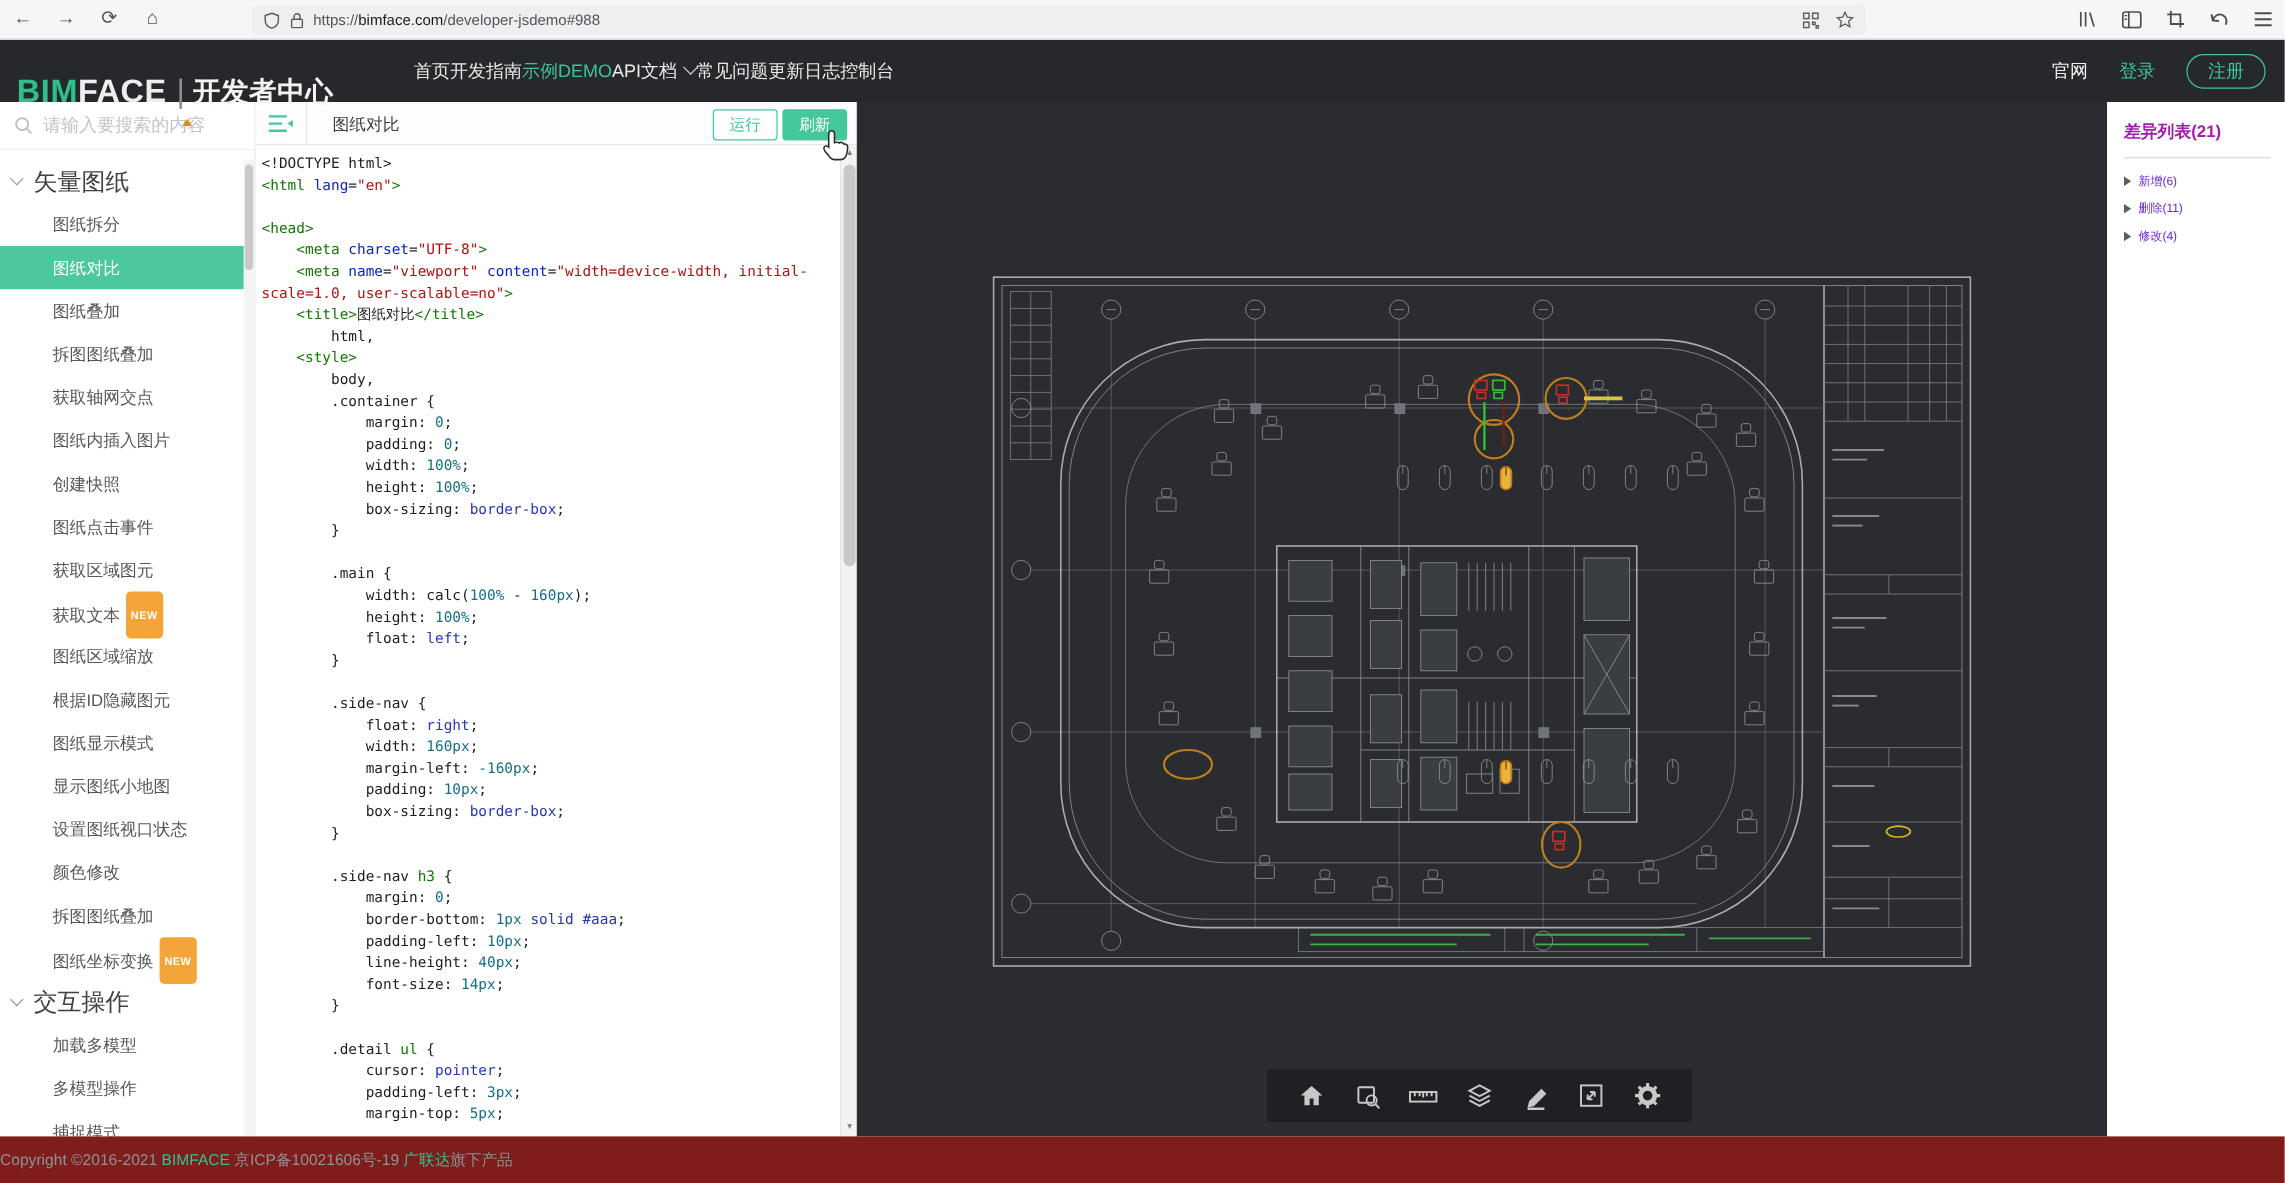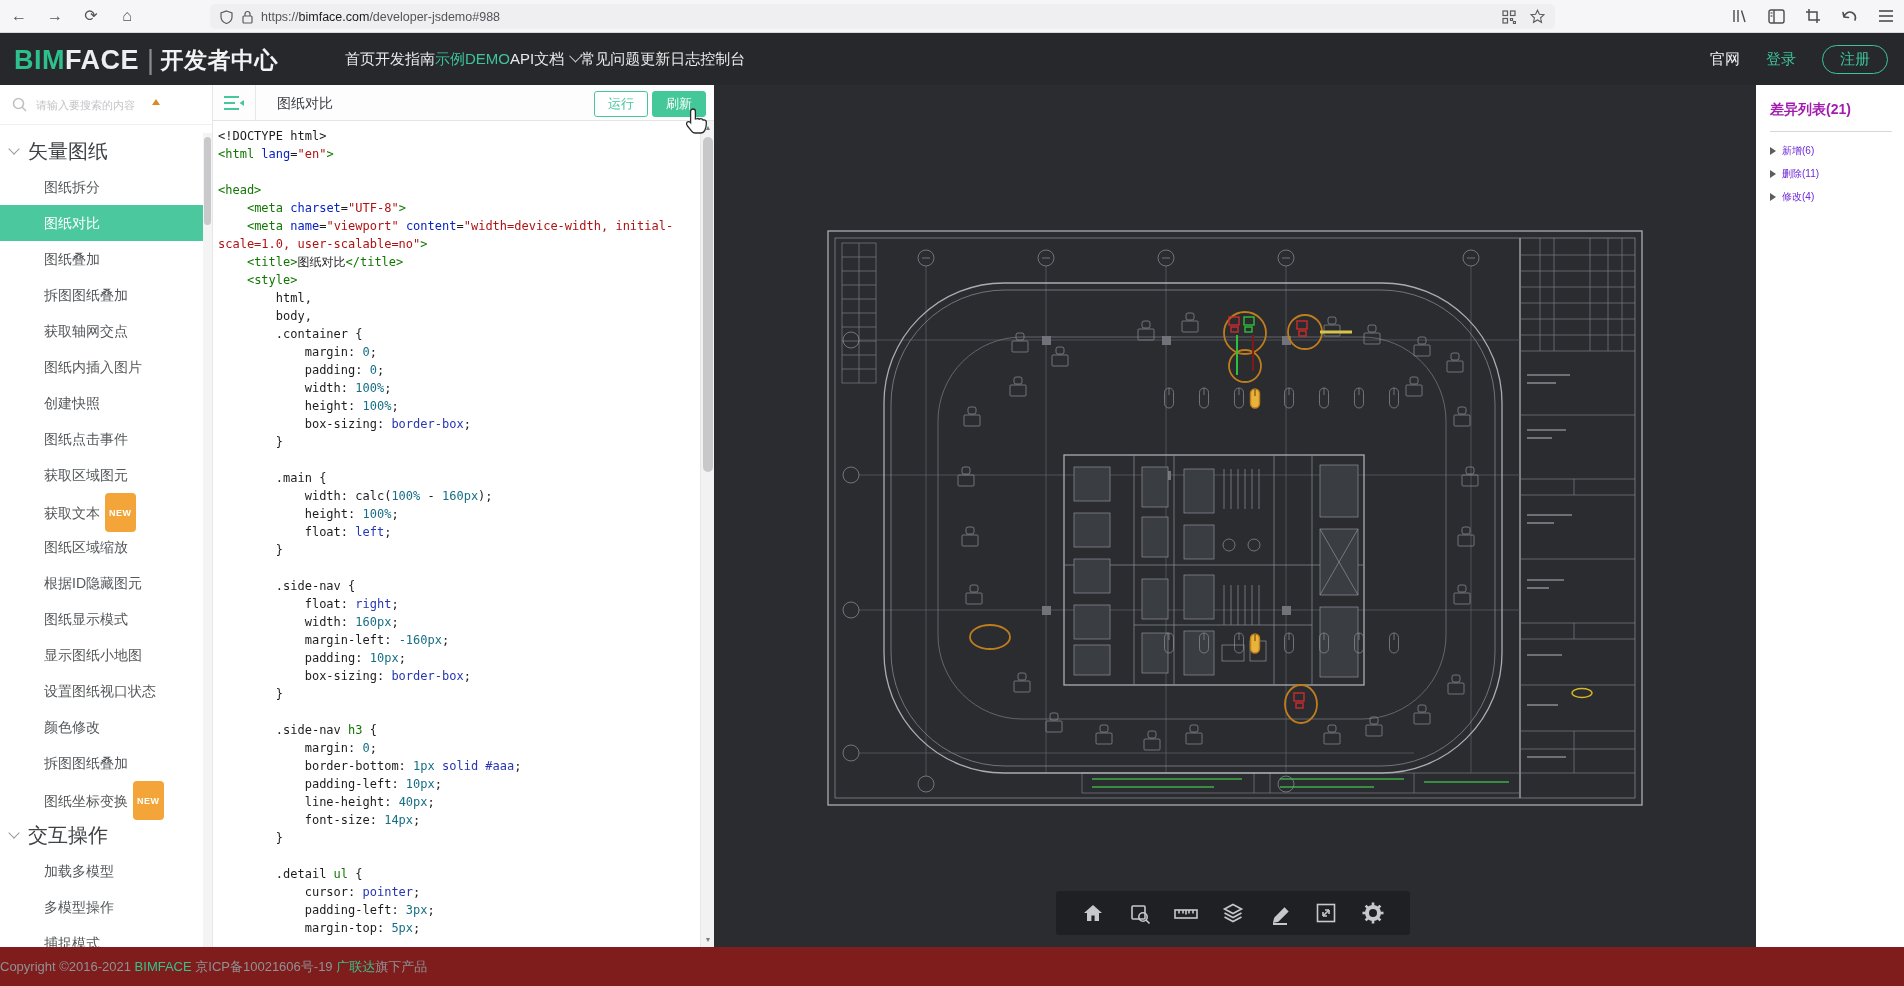--- a/index.html
+++ b/index.html
@@ -10,39 +10,39 @@
   .bicons-left{position:absolute;left:8px;top:0;height:32px;display:flex;align-items:center;gap:14px}
   .bicon{color:#55565a;font-size:16px;width:22px;text-align:center;cursor:pointer;line-height:32px}
   .urlbar{position:absolute;left:210px;top:4px;width:1345px;height:25px;background:#efeef1;border-radius:5px;display:flex;align-items:center;padding:0 10px}
   .urlbar svg{flex:none}
   .urltext{font-size:12.5px;color:#54555a;margin-left:8px;white-space:nowrap;overflow:hidden;flex:1}
   .urltext .dom{color:#1c1c1f}
   .bicons-right{position:absolute;right:10px;top:0;height:32px;display:flex;align-items:center;gap:20px}
 
   
   .nav{position:absolute;left:0;top:33px;width:1904px;height:52px;background:#26282b;z-index:4}
-  .logo{position:absolute;left:14px;top:12px;font-size:27px;font-weight:bold;letter-spacing:.5px;white-space:nowrap}
+  .logo{position:absolute;left:14px;top:28px;font-size:27px;font-weight:bold;letter-spacing:.5px;white-space:nowrap}
   .logo .bim{color:#2ec08c}
   .logo .face{color:#eceff0;font-weight:600}
   .logo .sep{color:#8b8d90;font-weight:300;margin:0 6px 0 8px}
   .logo .suffix{color:#f2f3f4;font-size:23px;font-weight:600;vertical-align:1px}
   .logo-tri{position:absolute;left:152px;top:66px;width:0;height:0;border-left:4px solid transparent;border-right:4px solid transparent;border-bottom:6px solid #d98c26}
   .nav-menu{position:absolute;left:345px;top:0;height:52px;display:flex;align-items:center;}
   .nav-item{color:#e9eaeb;font-size:15px;cursor:pointer;white-space:nowrap;display:flex;align-items:center}
   .nav-item.active{color:#3ec39b}
   .chev{width:9px;height:9px;border-right:1.5px solid #cfd0d2;border-bottom:1.5px solid #cfd0d2;transform:rotate(45deg) translate(-1px,-1px);margin-left:7px;margin-top:-4px}
   .nav-right{position:absolute;right:16px;top:0;height:52px;display:flex;align-items:center;gap:26px}
   .nav-site{color:#f0f1f2;font-size:15px;cursor:pointer}
   .nav-login{color:#3ec39b;font-size:15px;cursor:pointer}
   .nav-register{color:#3ec39b;font-size:15px;border:1px solid #3ec39b;border-radius:16px;padding:4px 17px;cursor:pointer}
 
   
   .sidebar{position:absolute;left:0;top:85px;width:213px;height:862px;background:#fff;border-right:1px solid #e7e7e7;overflow:hidden}
   .search{position:relative;height:40px;border-bottom:1px solid #efefef;display:flex;align-items:center;padding-left:12px}
-  .search input{border:0;outline:0;font-size:11px;color:#0f172a;margin-left:9px;width:160px;background:transparent;font-family:Liberation Serif, serif}
+  .search input{border:0;outline:0;font-size:15px;color:#0f172a;margin-left:9px;width:160px;background:transparent;font-family:Liberation Sans, sans-serif}
   .search input::placeholder{color:#c3c4c7}
   .sb-list{position:absolute;left:0;top:48px;width:204px}
   .sb-group{height:36px;display:flex;align-items:center;padding-left:10px;font-size:20px;color:#3f4144;cursor:pointer}
   .sb-group .gchev{width:8px;height:8px;border-right:1.3px solid #9a9b9e;border-bottom:1.3px solid #9a9b9e;transform:rotate(45deg);margin-right:10px;margin-top:-4px}
   .sb-item{height:36px;line-height:36px;padding-left:44px;font-size:14px;color:#55575a;cursor:pointer;white-space:nowrap}
   .sb-item.active{background:#4cc89f;color:#fff}
   .badge-new{display:inline-block;background:#f3a53a;color:#fff;font-size:9px;font-weight:bold;border-radius:4px;padding:1.5px 4px;margin-left:5px;vertical-align:2px;letter-spacing:.5px}
   .sb-scroll{position:absolute;right:0;top:48px;width:9px;height:814px;background:#f4f4f4}
   .sb-thumb{position:absolute;left:1px;top:4px;width:7px;height:88px;background:#c9c9cb;border-radius:4px}
 
@@ -228,22 +228,22 @@
   <div class="code-area">
       <div>
         <div class="cl"><span class="tok-p">&lt;!DOCTYPE html&gt;</span></div>
         <div class="cl"><span class="tok-t">&lt;html </span><span class="tok-a">lang</span><span class="tok-p">=</span><span class="tok-s">"en"</span><span class="tok-t">&gt;</span></div>
         <div class="cl">&nbsp;</div>
         <div class="cl"><span class="tok-t">&lt;head&gt;</span></div>
         <div class="cl"><span class="tok-p">    </span><span class="tok-t">&lt;meta </span><span class="tok-a">charset</span><span class="tok-p">=</span><span class="tok-s">"UTF-8"</span><span class="tok-t">&gt;</span></div>
         <div class="cl"><span class="tok-p">    </span><span class="tok-t">&lt;meta </span><span class="tok-a">name</span><span class="tok-p">=</span><span class="tok-s">"viewport"</span><span class="tok-p"> </span><span class="tok-a">content</span><span class="tok-p">=</span><span class="tok-s">"width=device-width, initial-</span></div>
         <div class="cl"><span class="tok-s">scale=1.0, user-scalable=no"</span><span class="tok-t">&gt;</span></div>
         <div class="cl"><span class="tok-p">    </span><span class="tok-t">&lt;title&gt;</span><span class="tok-p">图纸对比</span><span class="tok-t">&lt;/title&gt;</span></div>
+        <div class="cl"><span class="tok-p">        html,</span></div>
         <div class="cl"><span class="tok-p">    </span><span class="tok-t">&lt;style&gt;</span></div>
-        <div class="cl"><span class="tok-p">        html,</span></div>
         <div class="cl"><span class="tok-p">        body,</span></div>
         <div class="cl"><span class="tok-p">        .container {</span></div>
         <div class="cl"><span class="tok-p">            margin: </span><span class="tok-n">0</span><span class="tok-p">;</span></div>
         <div class="cl"><span class="tok-p">            padding: </span><span class="tok-n">0</span><span class="tok-p">;</span></div>
         <div class="cl"><span class="tok-p">            width: </span><span class="tok-n">100%</span><span class="tok-p">;</span></div>
         <div class="cl"><span class="tok-p">            height: </span><span class="tok-n">100%</span><span class="tok-p">;</span></div>
         <div class="cl"><span class="tok-p">            box-sizing: </span><span class="tok-k">border-box</span><span class="tok-p">;</span></div>
         <div class="cl"><span class="tok-p">        }</span></div>
         <div class="cl">&nbsp;</div>
         <div class="cl"><span class="tok-p">        .main {</span></div>

